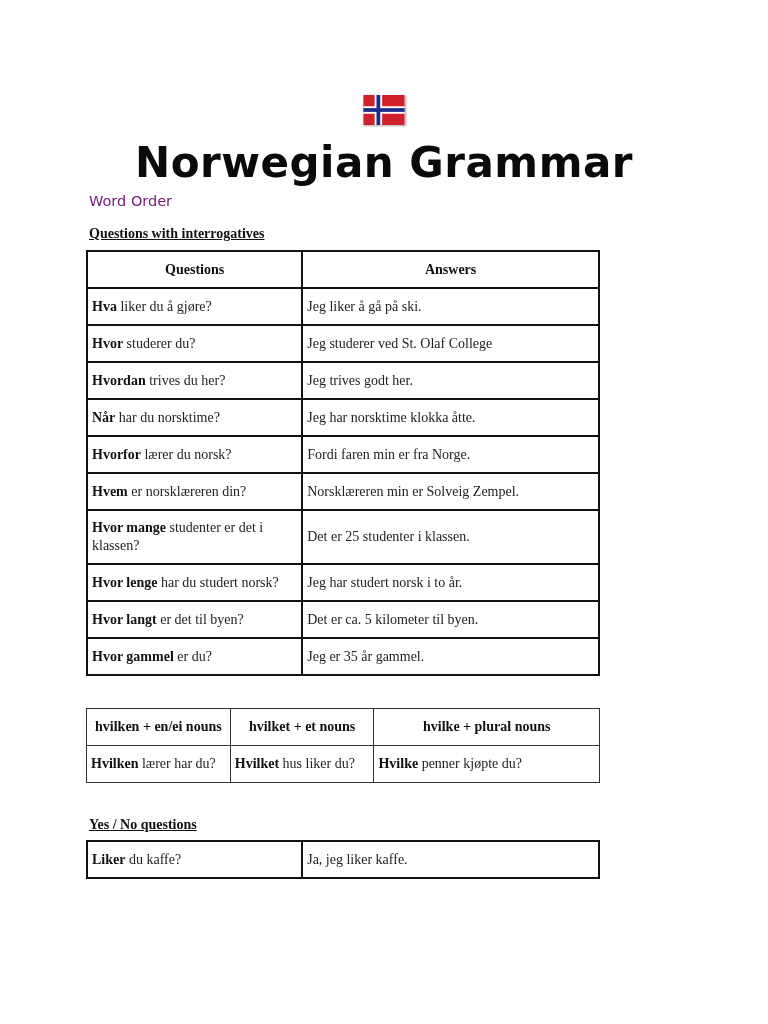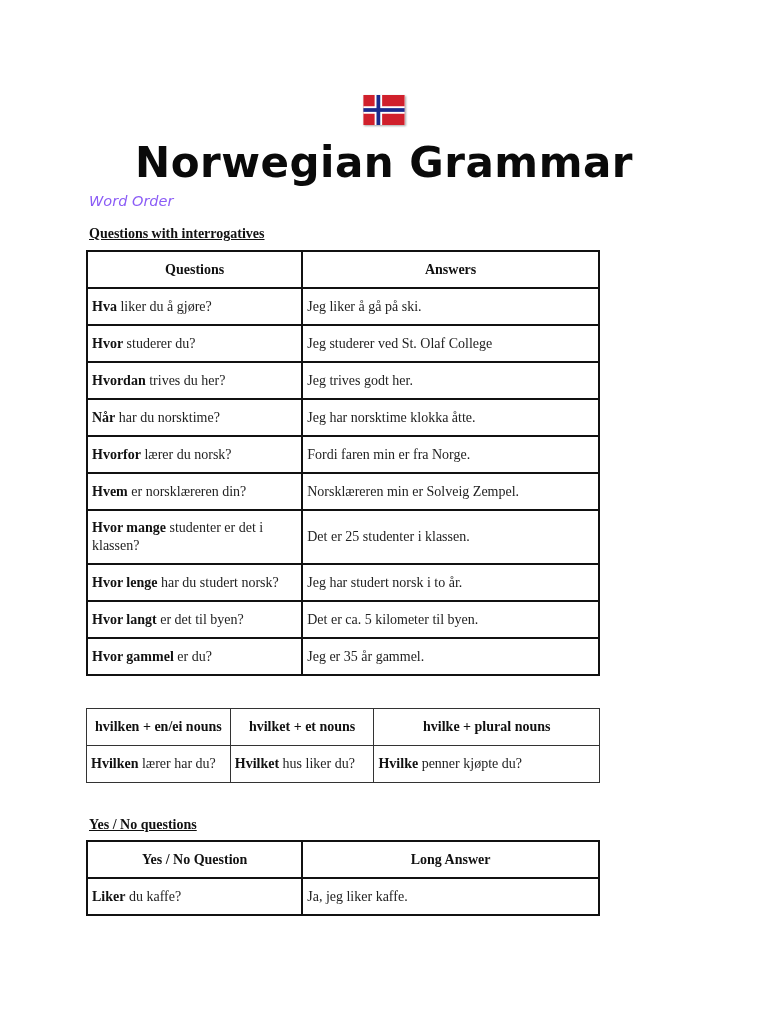--- a/index.html
+++ b/index.html
@@ -1,19 +1,19 @@
 <!DOCTYPE html>
 <html><head>
 <meta charset="utf-8">
 <style>
   html, body { margin:0; padding:0; background:#fff; }
   body { width:768px; height:1024px; position:relative; overflow:hidden; color:#111; }
   .flag { position:absolute; left:363px; top:95px; width:42px; height:30px; box-shadow:1px 1px 2px rgba(0,0,0,.35); }
   .title { position:absolute; left:0; width:768px; top:138px; text-align:center; font-family:"DejaVu Sans", sans-serif; font-weight:bold; font-size:42px; letter-spacing:0.5px; color:#0a0a0a; }
-  .subtitle { position:absolute; left:89px; top:193px; font-family:"DejaVu Sans", sans-serif; font-size:14.5px; color:#8b5cf6;font-style:italic; }
+  .subtitle { position:absolute; left:89px; top:193px; font-family:"DejaVu Sans", sans-serif; font-size:14.5px; color:#701a75; }
   .section { position:absolute; left:89px; font-family:"Liberation Serif", serif; font-weight:bold; font-size:14px; color:#111;text-decoration:underline; }
   table { position:absolute; left:86px; border-collapse:collapse; font-family:"Liberation Serif", serif; font-size:14px; color:#222; }
   td, th { border:2px solid #111; padding:0 4px; height:35px; text-align:left; font-weight:normal; vertical-align:middle; }
   th { text-align:center; font-weight:bold; color:#111; }
   td b { color:#111; }
   table.t2 td, table.t2 th { border:1.5px solid #333; height:36px;margin-left:12px; }
   .lh { line-height:18px; }
 </style>
 </head>
 <body>
@@ -105,22 +105,18 @@
   </table>
 
 <div class="section" style="top:817px;">Yes / No questions</div>
 
 <table style="top:840px; width:514px;">
   <colgroup>
       <col style="width:216px">
       <col style="width:298px">
     </colgroup>
   <tbody>
-      <tr>
-    <th>Yes / No Question</th>
-    <th>Long Answer</th>
-  </tr>
   <tr>
     <td><b>Liker</b><span> du kaffe?</span></td>
     <td>Ja, jeg liker kaffe.</td>
   </tr>
 </tbody>
   </table>
 
 </body></html>

